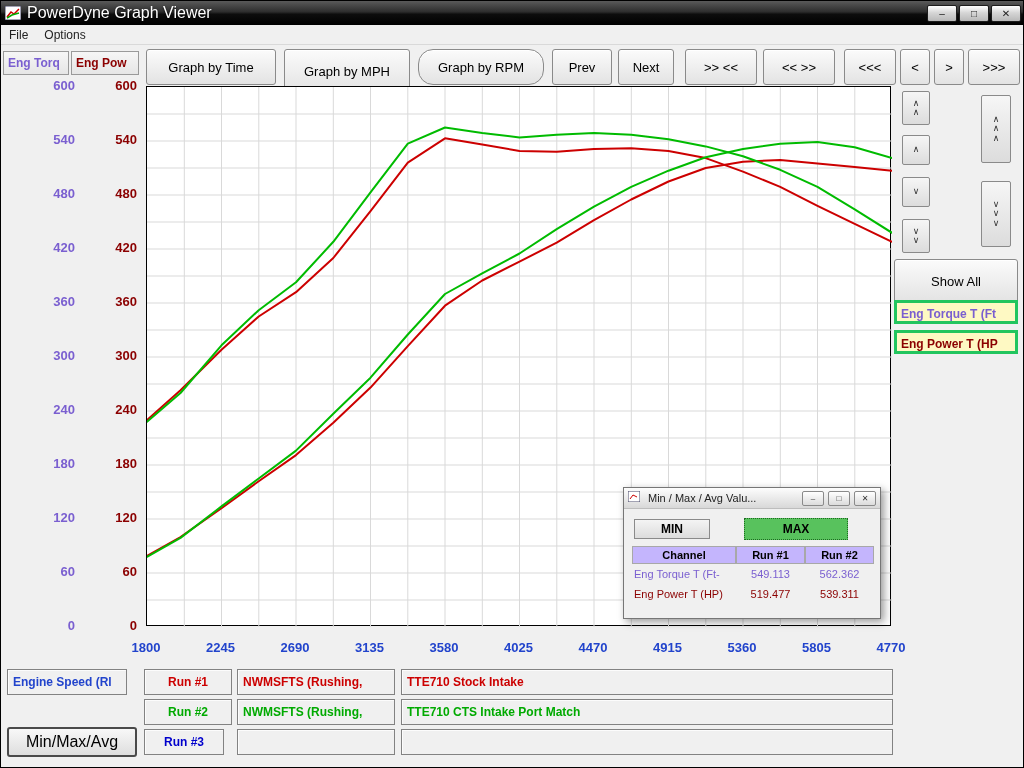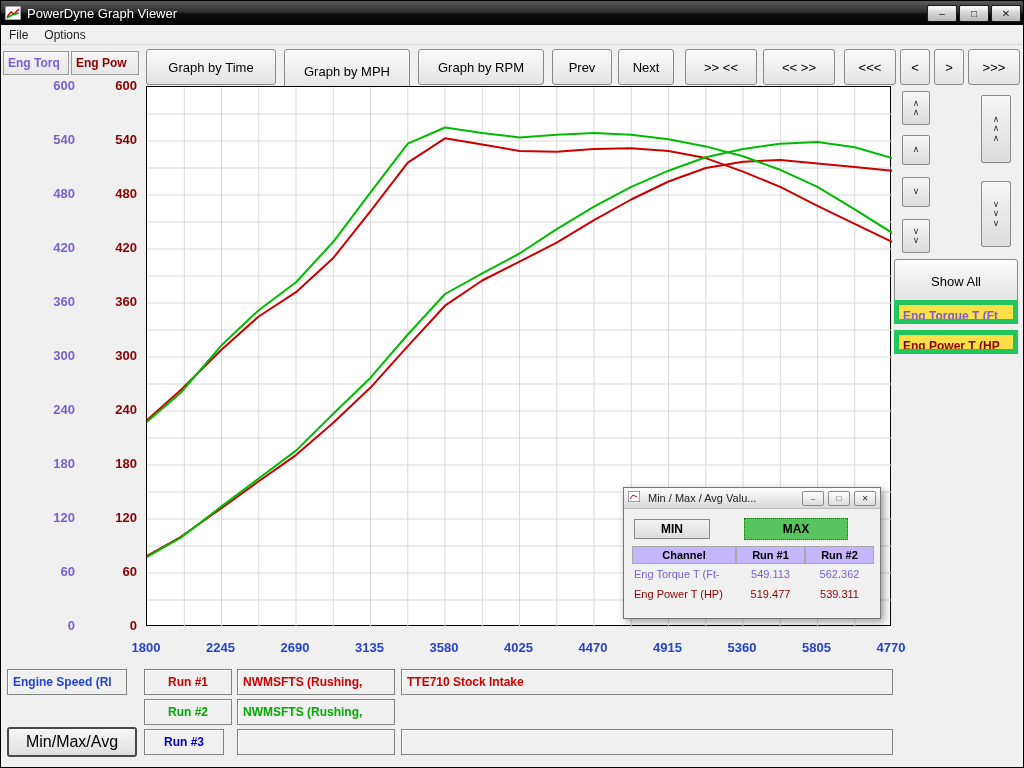--- a/index.html
+++ b/index.html
@@ -3,21 +3,21 @@
 <meta charset="utf-8">
 <style>
   * { margin:0; padding:0; box-sizing:border-box; }
   body { background:#888; font-family:"Liberation Sans", sans-serif; }
   .screen { position:relative; width:1024px; height:768px; background:#f0f0f0; overflow:hidden; border:1px solid #000; }
 
   
   .titlebar { position:absolute; left:0; top:0; width:1024px; height:24px;
     background:linear-gradient(#5a5a5a 0%, #2e2e2e 45%, #0d0d0d 55%, #000 100%);
     display:flex; align-items:center; padding:0 4px; }
-  .titlebar .title { color:#fff; font-size:13px; margin-left:6px; text-shadow:0 1px 2px #000; flex:1; }
+  .titlebar .title { color:#fff; font-size:16px; margin-left:6px; text-shadow:0 1px 2px #000; flex:1; }
   .appicon { width:16px; height:14px; display:inline-block; }
   .winbtns { display:flex; gap:2px; }
   .wbtn { width:30px; height:17px; background:linear-gradient(#ffffff,#d6d6d6 45%,#b9b9b9);
     border:1px solid #1c1c1c; border-radius:2px; font-size:10px; line-height:15px; text-align:center; color:#222; }
 
   
   .menubar { position:absolute; left:0; top:24px; width:1024px; height:20px; background:#f0f0f0;
     border-bottom:1px solid #d9d9d9; font-size:12px; color:#222; display:flex; align-items:center; padding-left:8px; gap:16px; }
 
   
@@ -34,22 +34,22 @@
   .chart svg { display:block; }
   .ylab { position:absolute; right:0; font-size:13px; font-weight:bold; }
   #ylabels-torque { position:absolute; left:28px; top:0; width:46px; height:768px; color:#7a5fd0; }
   #ylabels-power  { position:absolute; left:88px; top:0; width:48px; height:768px; color:#8b0000; }
   .xlab { position:absolute; top:639px; width:50px; text-align:center; color:#2244cc; font-weight:bold; font-size:13px; }
 
   
   .sq-btn { position:absolute; background:linear-gradient(#f6f6f6,#dcdcdc); border:1px solid #8a8a8a;
     border-radius:2px; color:#333; font-size:9px; line-height:1.05; text-align:center;
     display:flex; align-items:center; justify-content:center; white-space:pre-line; }
-  .legend-box { position:absolute; left:893px; width:124px; height:24px; border:5px solid #22c55e;
-    background:#fde047; font-size:12px; font-weight:bold; line-height:22px; padding-left:4px;
+  .legend-box { position:absolute; left:893px; width:124px; height:24px; border:3px solid #22c55e;
+    background:#fef9c3; font-size:12px; font-weight:bold; line-height:22px; padding-left:4px;
     overflow:hidden; white-space:nowrap; }
 
   
   .mmwin { position:absolute; left:622px; top:486px; width:258px; height:132px; background:#f0f0f0;
     border:1px solid #767676; box-shadow:3px 3px 8px rgba(0,0,0,.4); }
   .mmtitle { height:21px; background:linear-gradient(#fdfdfd,#d8d8d8); border-bottom:1px solid #bdbdbd;
     display:flex; align-items:center; padding:0 4px; gap:4px; font-size:11px; color:#222; }
   .mmtitle .t { flex:1; overflow:hidden; white-space:nowrap; }
   .mmbtn { width:22px; height:15px; border:1px solid #8a8a8a; background:linear-gradient(#fff,#dcdcdc);
     border-radius:2px; font-size:8px; line-height:13px; text-align:center; color:#333; }
@@ -105,21 +105,21 @@
   <div class="menubar">
     <span>File</span>
     <span>Options</span>
   </div>
 
   <div class="axis-tab t-purple" style="left:2px; width:66px;">Eng Torq</div>
   <div class="axis-tab t-maroon" style="left:70px; width:68px;">Eng Pow</div>
 
   <div class="btn3d" style="left:145px; top:48px; width:130px; height:36px;">Graph by Time</div>
   <div class="btn3d" style="left:283px; top:48px; width:126px; height:44px;">Graph by MPH</div>
-  <div class="btn3d" style="left:417px; top:48px; width:126px; height:36px;">Graph by RPM</div>
+  <div class="btn3d" style="left:417px; top:48px; width:126px; height:36px;border-radius:15px;">Graph by RPM</div>
   <div class="btn3d" style="left:551px; top:48px; width:60px; height:36px;">Prev</div>
   <div class="btn3d" style="left:617px; top:48px; width:56px; height:36px;">Next</div>
   <div class="btn3d" style="left:684px; top:48px; width:72px; height:36px;">&gt;&gt; &lt;&lt;</div>
   <div class="btn3d" style="left:762px; top:48px; width:72px; height:36px;">&lt;&lt; &gt;&gt;</div>
   <div class="btn3d" style="left:843px; top:48px; width:52px; height:36px;">&lt;&lt;&lt;</div>
   <div class="btn3d" style="left:899px; top:48px; width:30px; height:36px;">&lt;</div>
   <div class="btn3d" style="left:933px; top:48px; width:30px; height:36px;">&gt;</div>
   <div class="btn3d" style="left:967px; top:48px; width:52px; height:36px;">&gt;&gt;&gt;</div>
 
   <div id="ylabels-torque">
@@ -263,20 +263,21 @@
   </div>
 
   <div class="bfield t-xblue bold" style="left:6px; top:668px; width:120px;">Engine Speed (Rl</div>
 
   <div class="bfield t-red centered" style="left:143px; top:668px; width:88px;">Run #1</div>
   <div class="bfield t-red bold" style="left:236px; top:668px; width:158px;">NWMSFTS (Rushing,</div>
   <div class="bfield t-red bold" style="left:400px; top:668px; width:492px;">TTE710 Stock Intake</div>
 
   <div class="bfield t-green centered" style="left:143px; top:698px; width:88px;">Run #2</div>
   <div class="bfield t-green bold" style="left:236px; top:698px; width:158px;">NWMSFTS (Rushing,</div>
+  <div class="bfield t-green bold" style="left:400px; top:698px; width:492px;">TTE710 CTS Intake Port Match</div>
 
   <div class="bfield t-blue centered" style="left:143px; top:728px; width:80px;">Run #3</div>
   <div class="bfield" style="left:236px; top:728px; width:158px;"></div>
   <div class="bfield" style="left:400px; top:728px; width:492px;"></div>
 
   <div class="btn-default">Min/Max/Avg</div>
 
 </div>
 
 </body></html>

